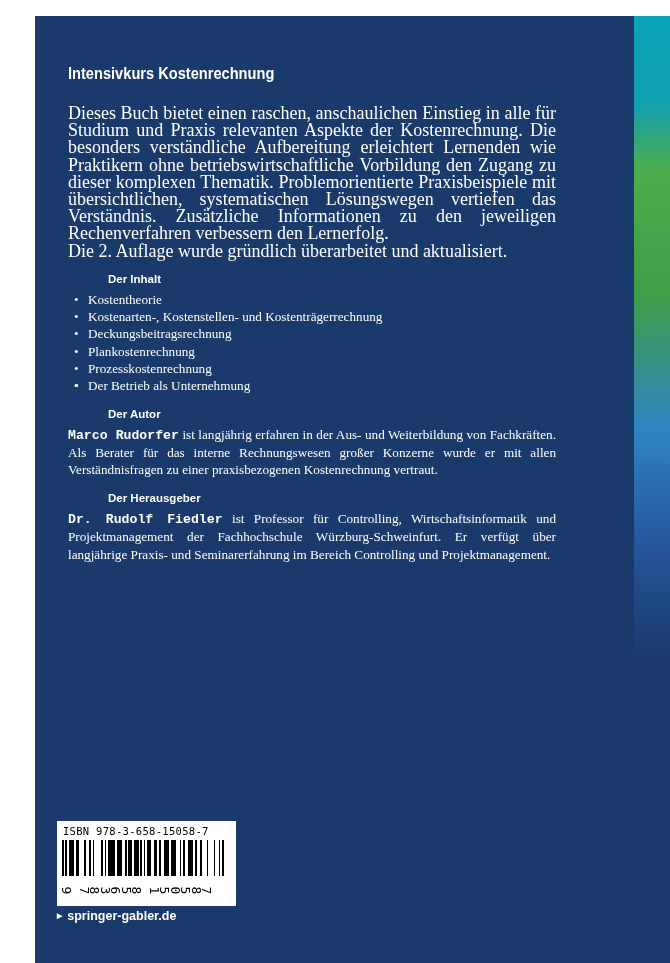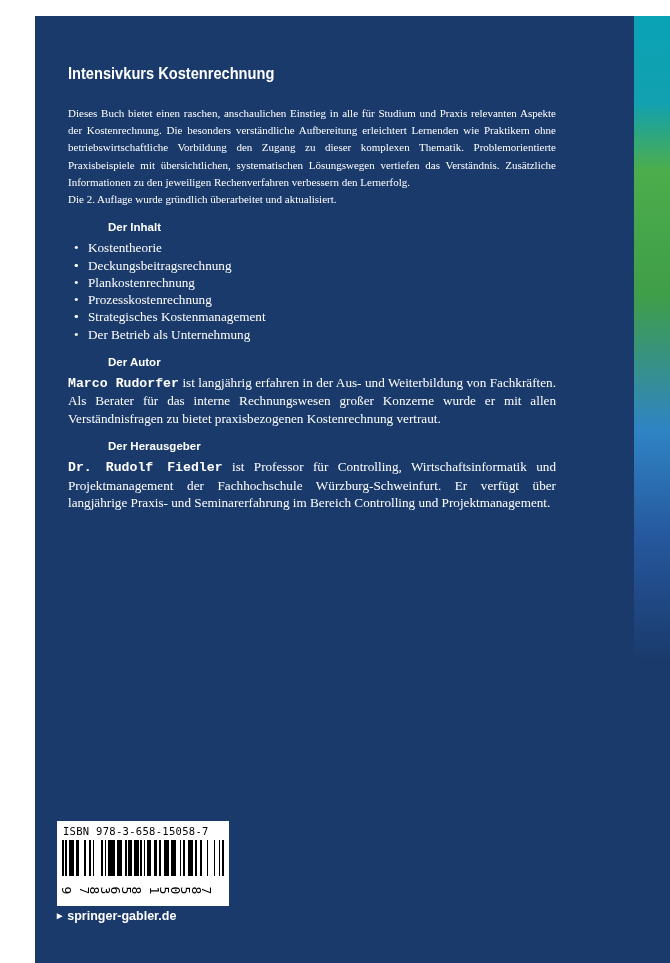--- a/index.html
+++ b/index.html
@@ -20,39 +20,39 @@
   .content{
     position:relative;padding:48px 114px 0 33px;color:#ffffff;
   }
   .title{
     font-family:"Liberation Sans", sans-serif;
     font-size:17px;font-weight:bold;color:#ffffff;
     margin:0 0 21px 0;white-space:nowrap;
     transform:scaleX(0.86);transform-origin:left center;
   }
   .blurb{
-    font-size:11px;line-height:17.2px;text-align:justify;margin:0;
+    font-size:18px;line-height:17.2px;text-align:justify;margin:0;
   }
   .sec{
     font-family:"Liberation Sans", sans-serif;
     font-size:11.5px;font-weight:bold;margin:13px 0 6px 0;padding-left:40px;
   }
   ul.toc{
     list-style:none;margin:0;padding:0;
     font-size:13.2px;line-height:17.3px;
   }
   ul.toc li{position:relative;padding-left:20px;}
   ul.toc .bullet{position:absolute;left:6px;top:0;}
   .para{
     font-size:13.2px;line-height:17.4px;text-align:justify;margin:0;
   }
   .bold{font-weight:bold;font-family:Liberation Mono, monospace;}
   .barcode-box{
     position:absolute;left:22px;top:805px;width:162px;
-    background:#ffffff;padding:3px 5px 3px 5px;
+    background:#ffffff;padding:3px 12px 3px 5px;
   }
   .isbn{
     font-family:"DejaVu Sans Mono", monospace;
     font-size:10.5px;letter-spacing:0.3px;color:#000;
     padding:1px 0 2px 1px;white-space:nowrap;
   }
   .bars{display:flex;height:36px;margin-top:1px;}
   .bars .module{flex:none;width:1.705px;height:100%;}
   .bars .module.on{background:#000;}
   .ean-row{display:flex;height:25px;align-items:center;margin-top:2px;}
@@ -77,31 +77,31 @@
     <div class="stripe"></div>
 
     <div class="content">
       <h1 class="title">Intensivkurs Kostenrechnung</h1>
 
       <p class="blurb"><span>Dieses Buch bietet einen raschen, anschaulichen Einstieg in alle für Studium und Praxis relevanten Aspekte der Kostenrechnung. Die besonders verständliche Aufbereitung erleichtert Lernenden wie Praktikern ohne betriebswirtschaftliche Vorbildung den Zugang zu dieser komplexen Thematik. Problemorientierte Praxisbeispiele mit übersichtlichen, systematischen Lösungswegen vertiefen das Verständnis. Zusätzliche Informationen zu den jeweiligen Rechenverfahren verbessern den Lernerfolg.</span><br><span>Die 2. Auflage wurde gründlich überarbeitet und aktualisiert.</span></p>
 
       <h2 class="sec">Der Inhalt</h2>
       <ul class="toc">
           <li><span class="bullet">•</span><span>Kostentheorie</span></li>
-          <li><span class="bullet">•</span></li>
+          <li><span class="bullet">•</span><span>Kostenarten-, Kostenstellen- und Kostenträgerrechnung</span></li>
           <li><span class="bullet">•</span><span>Deckungsbeitragsrechnung</span></li>
           <li><span class="bullet">•</span><span>Plankostenrechnung</span></li>
           <li><span class="bullet">•</span><span>Prozesskostenrechnung</span></li>
           <li><span class="bullet">•</span></li>
-          <li><span class="bullet">•</span><span>Strategisches Kostenmanagement</span></li>
+          <li><span class="bullet">•</span></li>
           <li><span class="bullet">•</span><span>Der Betrieb als Unternehmung</span></li>
         </ul>
 
       <h2 class="sec">Der Autor</h2>
-      <p class="para"><span class="bold">Marco Rudorfer</span> <span>ist langjährig erfahren in der Aus- und Weiterbildung von Fachkräften. Als Berater für das interne Rechnungswesen großer Konzerne wurde er mit allen Verständnisfragen zu bietet praxisbezogenen Kostenrechnung vertraut.</span></p>
+      <p class="para"><span class="bold">Marco Rudorfer</span> <span>ist langjährig erfahren in der Aus- und Weiterbildung von Fachkräften. Als Berater für das interne Rechnungswesen großer Konzerne wurde er mit allen Verständnisfragen zu einer praxisbezogenen Kostenrechnung vertraut.</span></p>
 
       <h2 class="sec">Der Herausgeber</h2>
       <p class="para"><span class="bold">Dr. Rudolf Fiedler</span> <span>ist Professor für Controlling, Wirtschaftsinformatik und Projektmanagement der Fachhochschule Würzburg-Schweinfurt. Er verfügt über langjährige Praxis- und Seminarerfahrung im Bereich Controlling und Projektmanagement.</span></p>
     </div>
 
     <div class="barcode-box">
       <div class="isbn">ISBN 978-3-658-15058-7</div>
       <div class="bars">
           <div class="module on"></div>
           <div class="module"></div>

